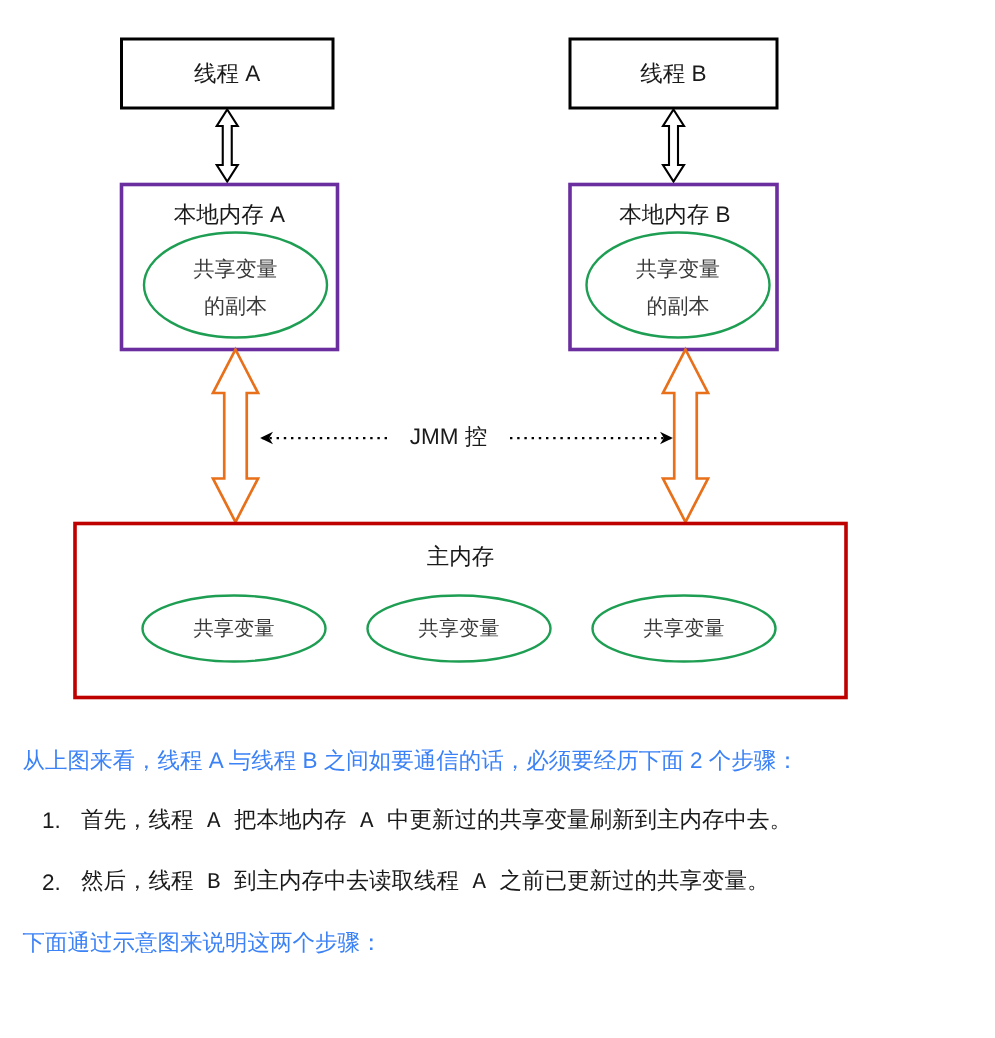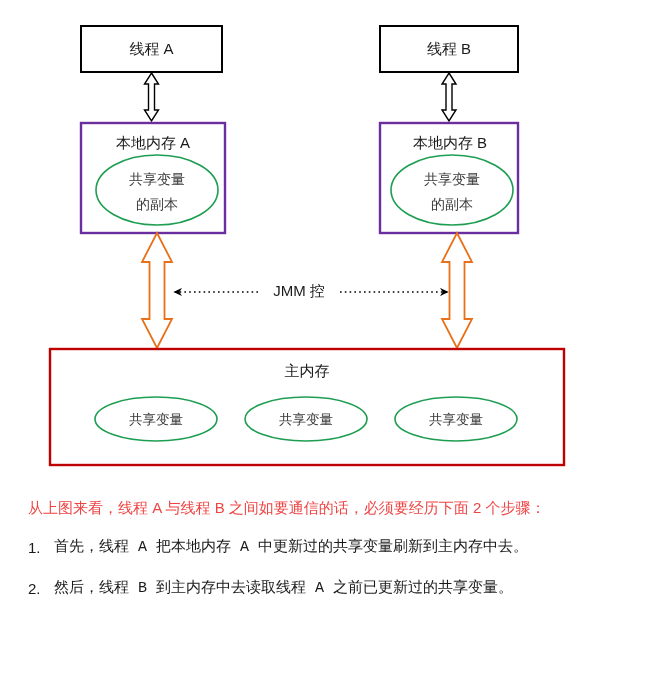--- a/index.html
+++ b/index.html
@@ -40,23 +40,23 @@
   
   #prose {
     position: absolute;
     left: 0;
     top: 496px;
     width: 663px;
   }
   .para {
     font-size: 15px;
     line-height: 1.55;
-    color: #ef4444;
+    color: #3b82f6;
     margin: 0 12px 17px 0;
-    padding-left: 28px;
+    padding-left: 15px;
     white-space: nowrap;
   }
   .listitem {
     display: flex;
     padding-left: 28px;
     margin: 0 0 17px 0;
     font-size: 15px;
     line-height: 1.55;
     color: #1a1a1a;
     white-space: nowrap;
@@ -164,14 +164,15 @@
   <div class="listitem">
     <span class="num">1.</span>
     <span class="txt">首先，线程 A 把本地内存 A 中更新过的共享变量刷新到主内存中去。</span>
   </div>
 
   <div class="listitem">
     <span class="num">2.</span>
     <span class="txt">然后，线程 B 到主内存中去读取线程 A 之前已更新过的共享变量。</span>
   </div>
 
+  <p class="para">下面通过示意图来说明这两个步骤：</p>
 
 </div>
 
 </body></html>

